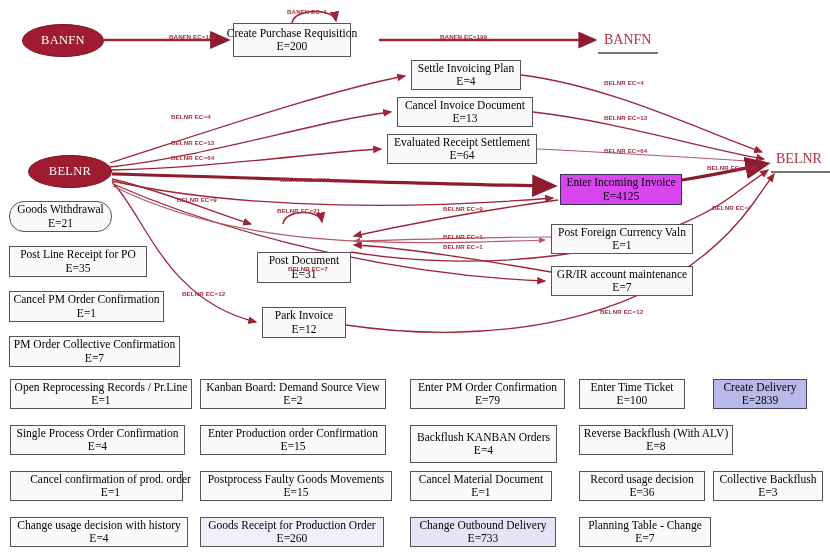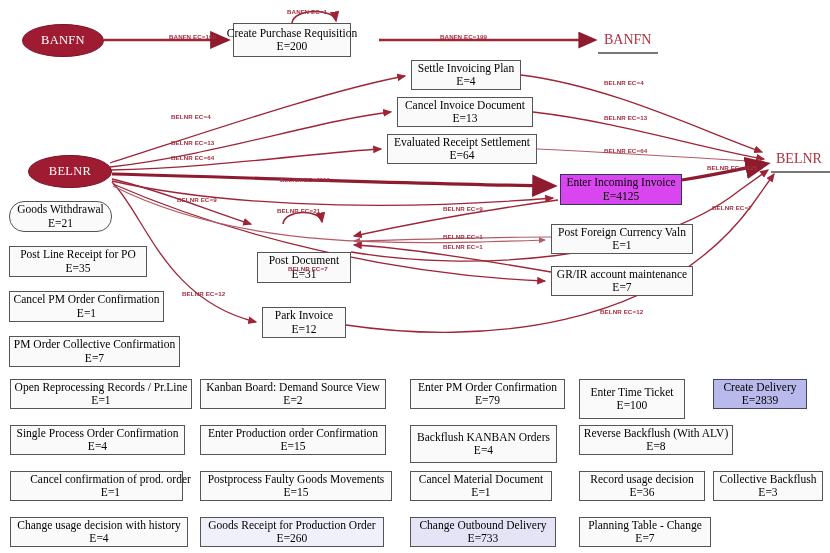--- a/index.html
+++ b/index.html
@@ -225,21 +225,21 @@
     <span class="nb-count">E=1</span>
   </div>
   <div class="node-box" style="left:200px; top:379px; width:186px; height:30px;">
     <span class="nb-name">Kanban Board: Demand Source View</span>
     <span class="nb-count">E=2</span>
   </div>
   <div class="node-box" style="left:410px; top:379px; width:155px; height:30px;">
     <span class="nb-name">Enter PM Order Confirmation</span>
     <span class="nb-count">E=79</span>
   </div>
-  <div class="node-box" style="left:579px; top:379px; width:106px; height:40px;">
+  <div class="node-box" style="left:579px; top:379px; width:106px; height:30px;">
     <span class="nb-name">Enter Time Ticket</span>
     <span class="nb-count">E=100</span>
   </div>
   <div class="node-box hl-med" style="left:713px; top:379px; width:94px; height:30px;">
     <span class="nb-name">Create Delivery</span>
     <span class="nb-count">E=2839</span>
   </div>
 
   <div class="node-box" style="left:10px; top:425px; width:175px; height:30px;">
     <span class="nb-name">Single Process Order Confirmation</span>

